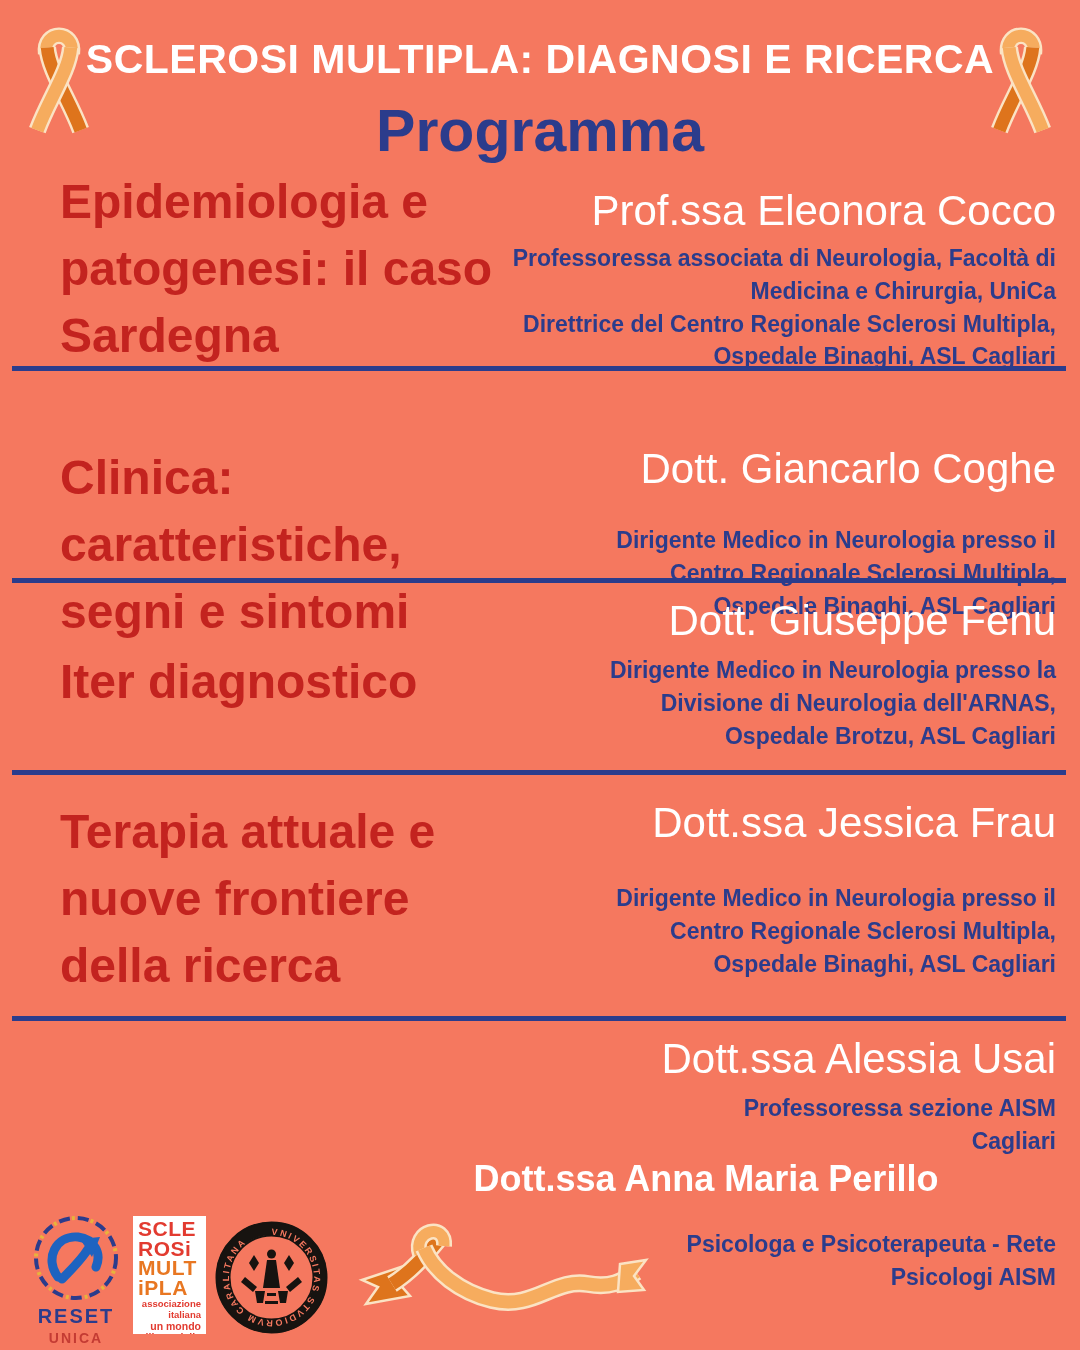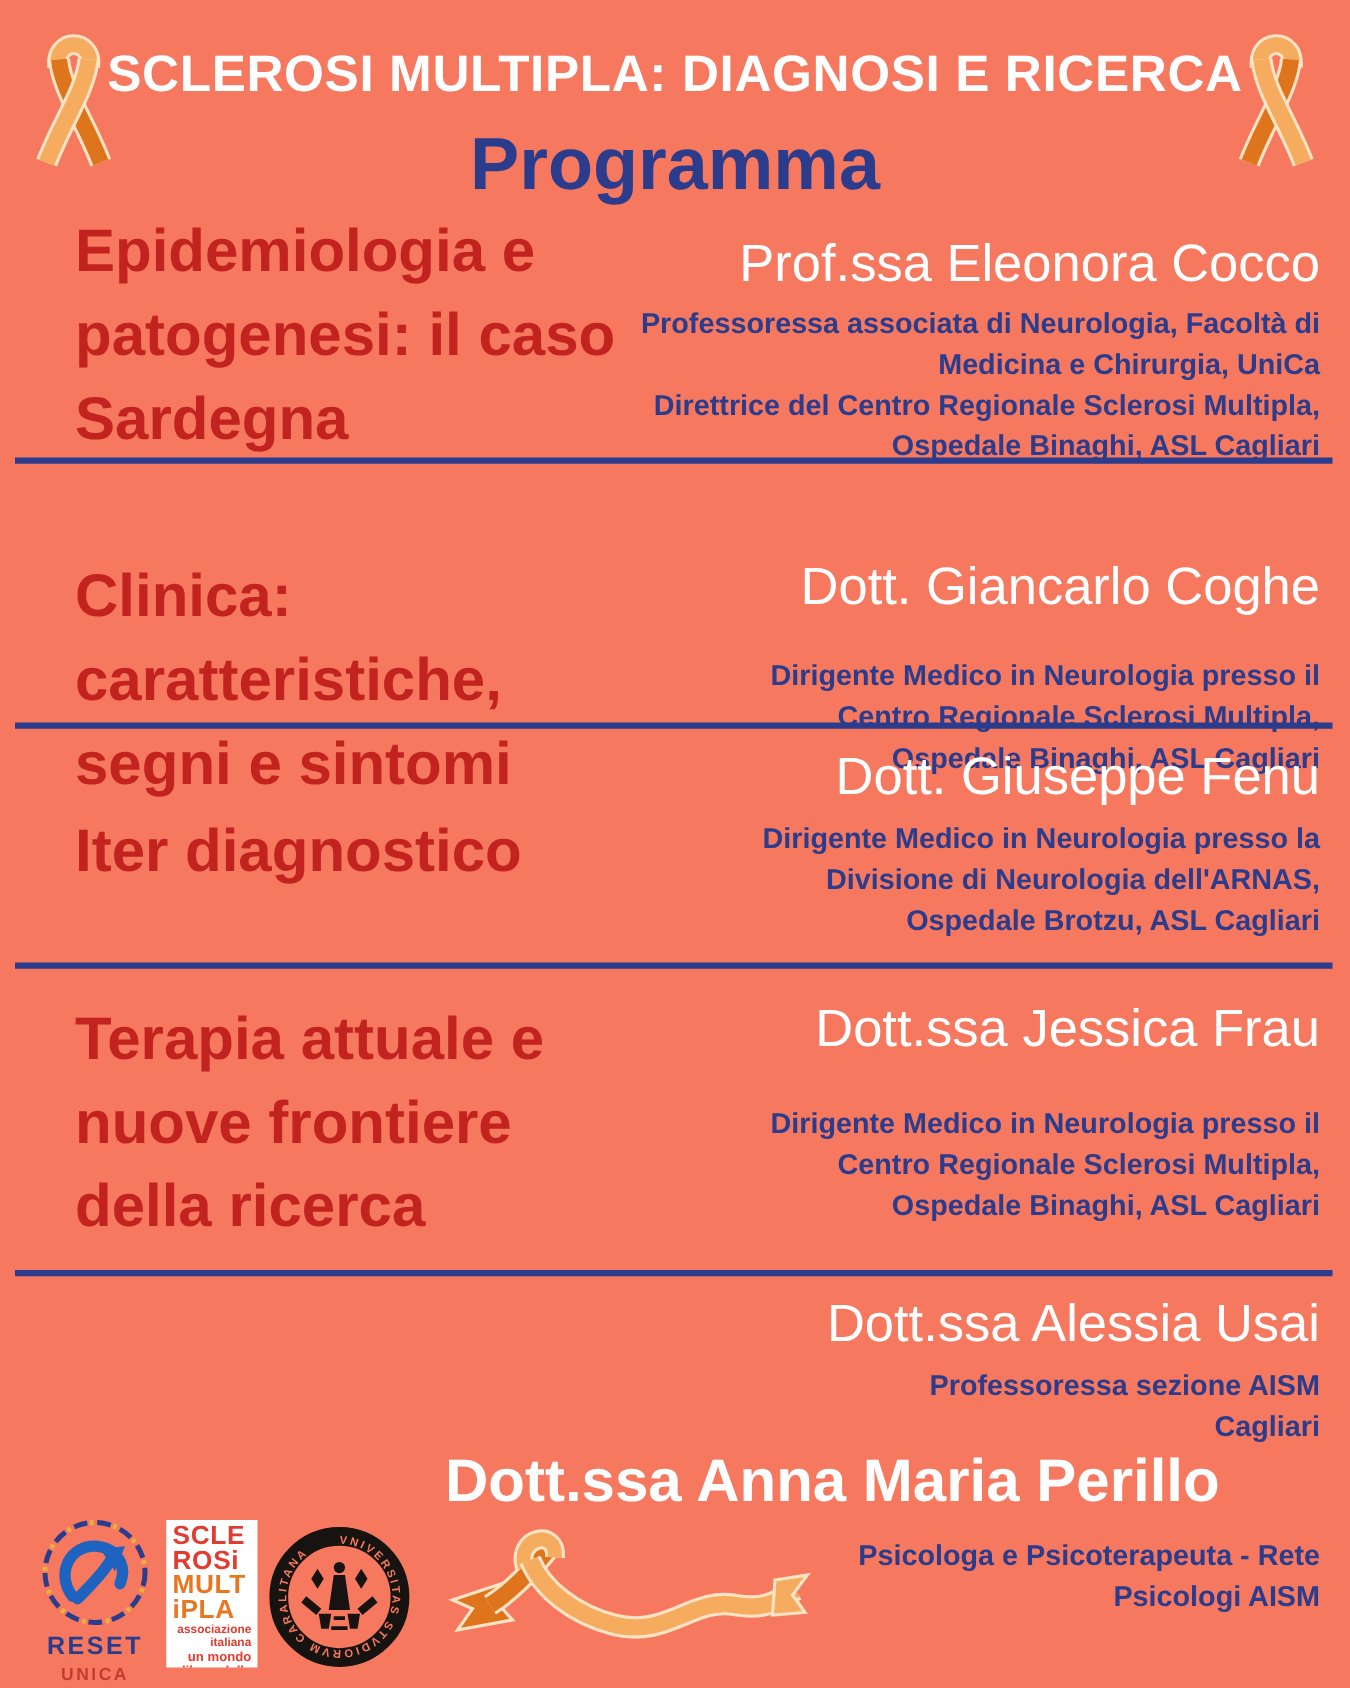--- a/index.html
+++ b/index.html
@@ -19,22 +19,22 @@
   
   .section { position:absolute; left:0; width:1080px; }
   .topic { position:absolute; left:60px; width:470px; color:var(--red,#C3231F);
     font-size:48px; font-weight:bold; line-height:1.4; white-space:pre-line; }
   .speaker-block { position:absolute; right:24px; width:640px; text-align:right; }
   .speaker-name { color:var(--white,#FFFFFF); font-size:42px; font-weight:normal; line-height:1.2; }
   .speaker-details { color:var(--blue,#2B3C8C); font-size:23px; font-weight:bold;
     line-height:1.42; white-space:pre-line; }
   .divider { position:absolute; left:12px; width:1054px; height:5px; background:var(--blue,#2B3C8C); }
 
-  .speaker-name-wide { position:absolute; right:24px; top:1158px; width:700px; text-align:left;
-    color:var(--white,#FFFFFF); font-size:48px; font-weight:bold; }
+  .speaker-name-wide { position:absolute; right:24px; top:1158px; width:700px; text-align:center;
+    color:var(--white,#FFFFFF); font-size:36px; font-weight:bold; }
   .footer-details { position:absolute; right:24px; top:1228px; width:540px; text-align:right;
     color:var(--blue,#2B3C8C); font-size:23px; font-weight:bold; line-height:1.42; white-space:pre-line; }
 
   
   .rb-outline { stroke:var(--ribbon-outline,#FBE3C4); fill:none; }
   .rb-dark    { stroke:var(--ribbon-dark,#DE741C); fill:none; }
   .rb-light   { stroke:var(--ribbon-light,#F6AC5E); fill:none; }
   .rb-fill-dark  { fill:var(--ribbon-dark,#DE741C); stroke:var(--ribbon-outline,#FBE3C4); stroke-width:2.5; }
 
   

